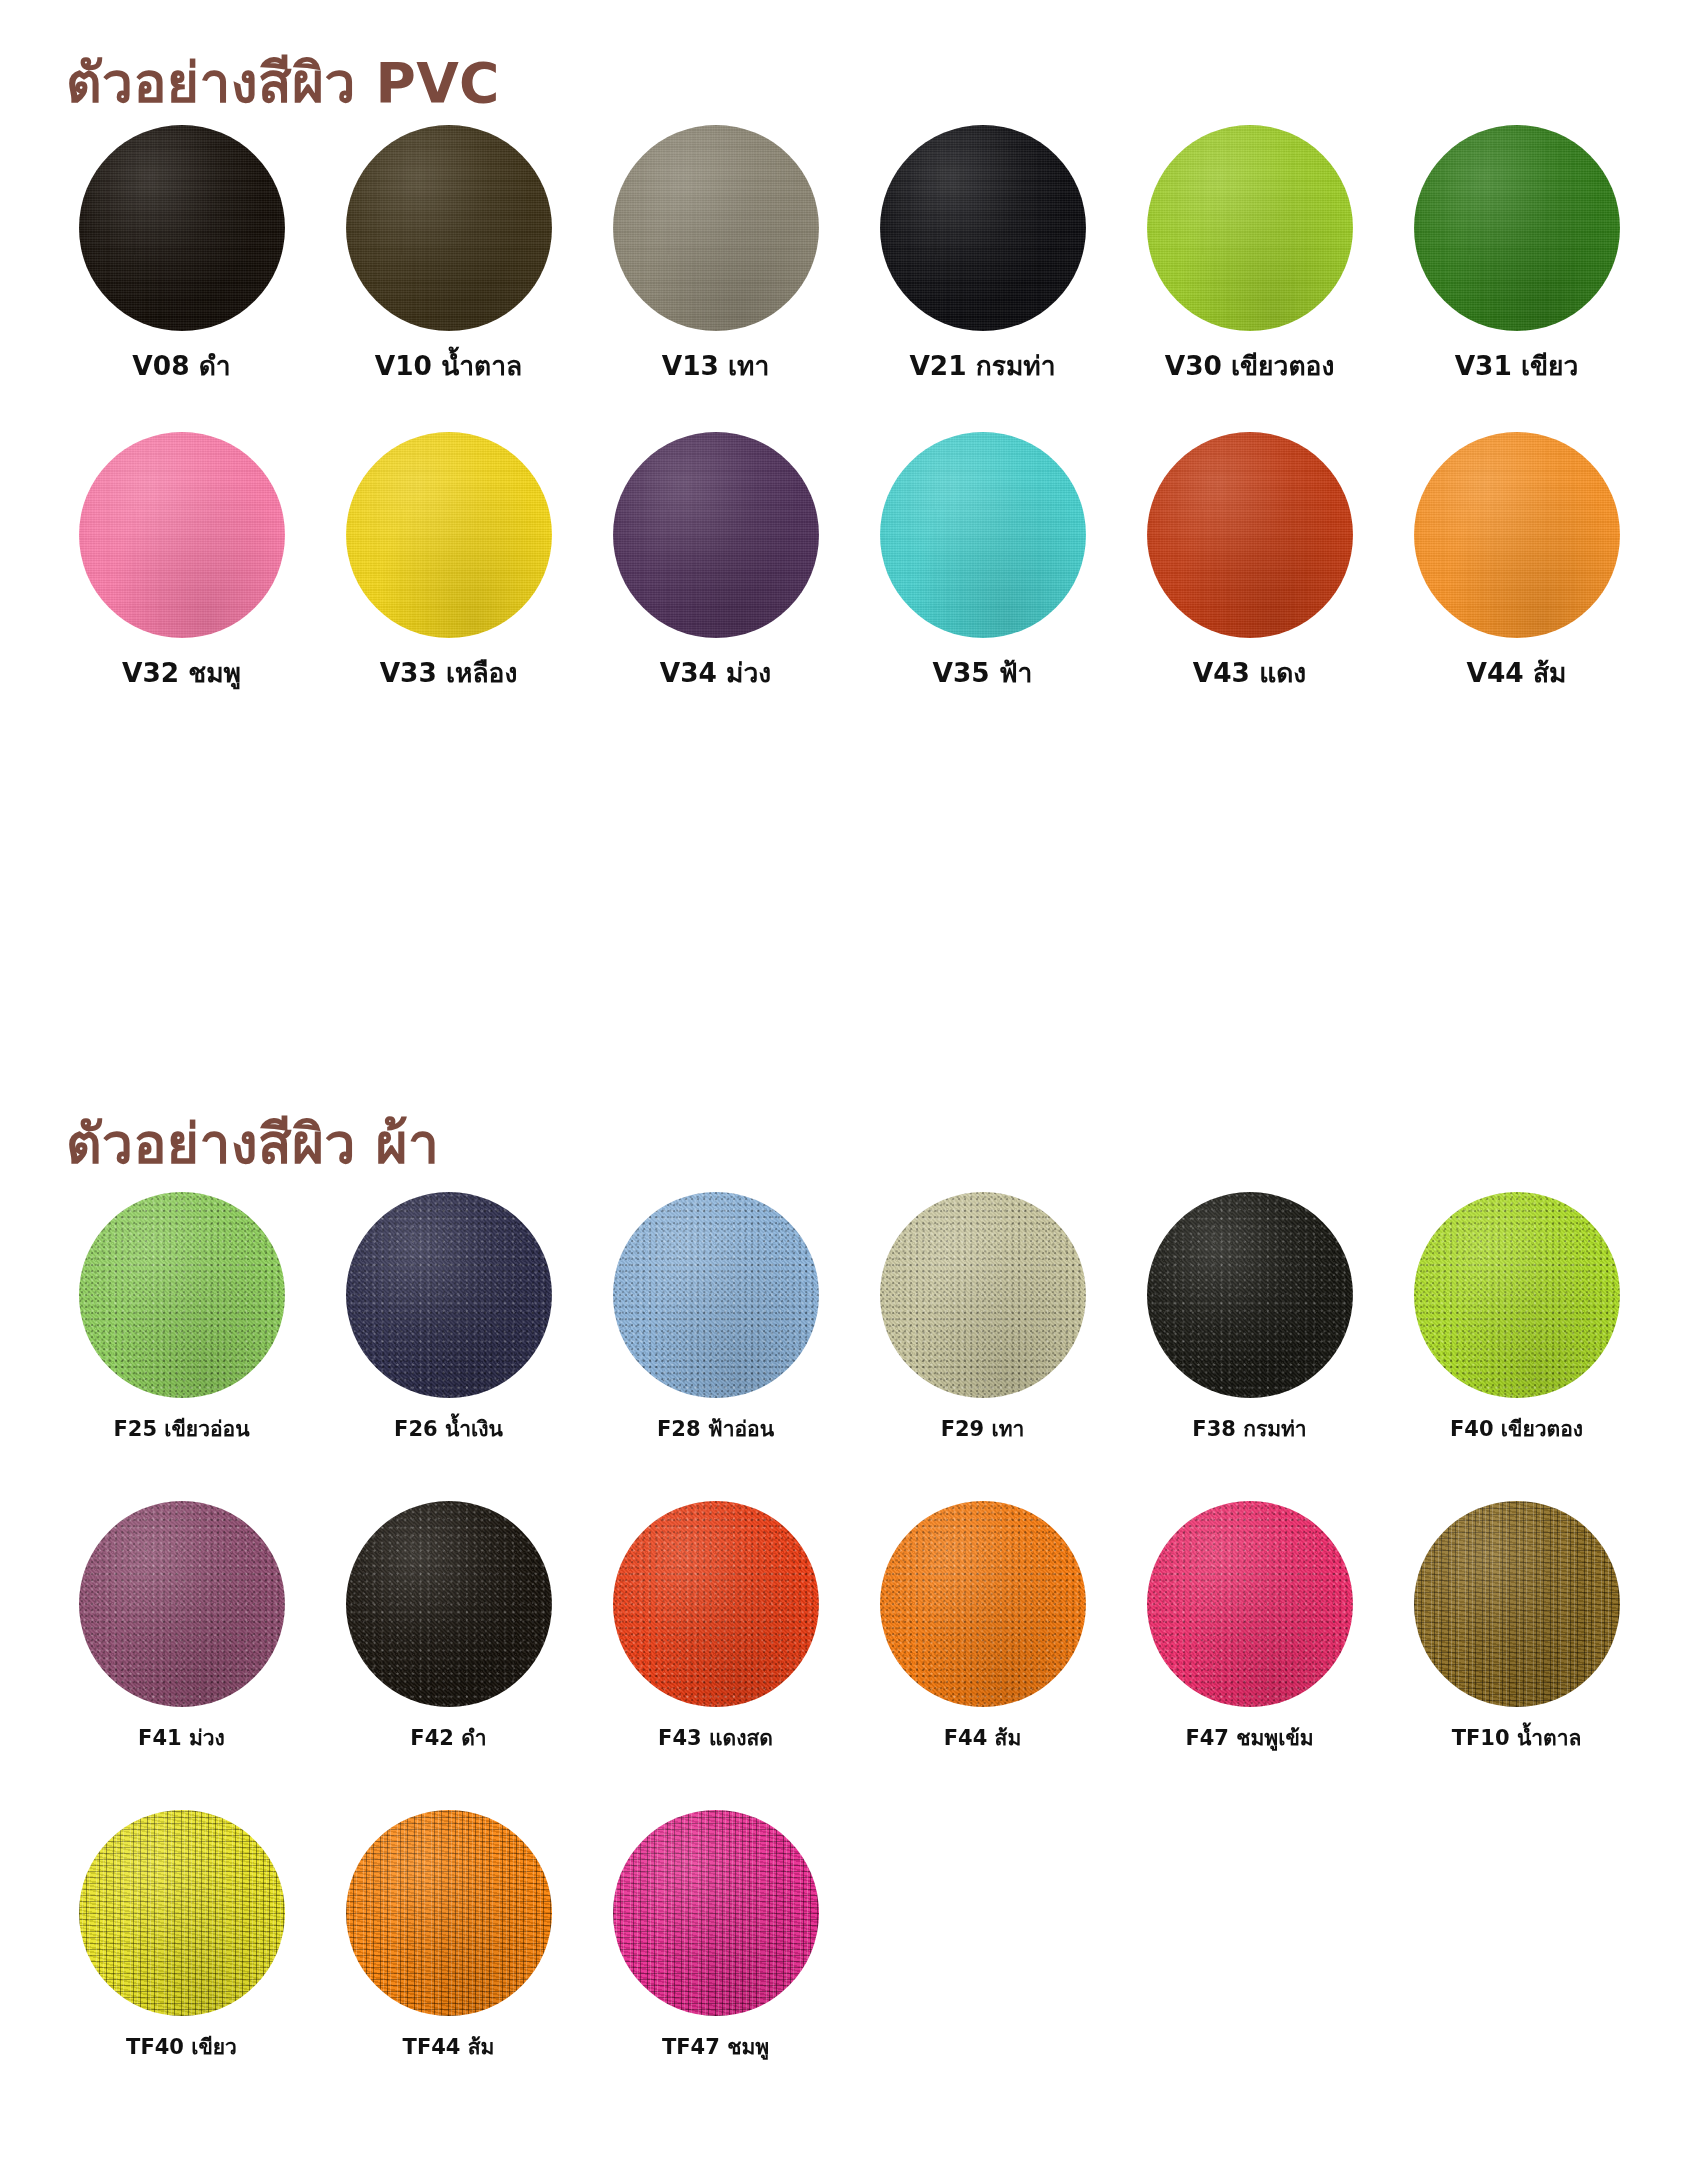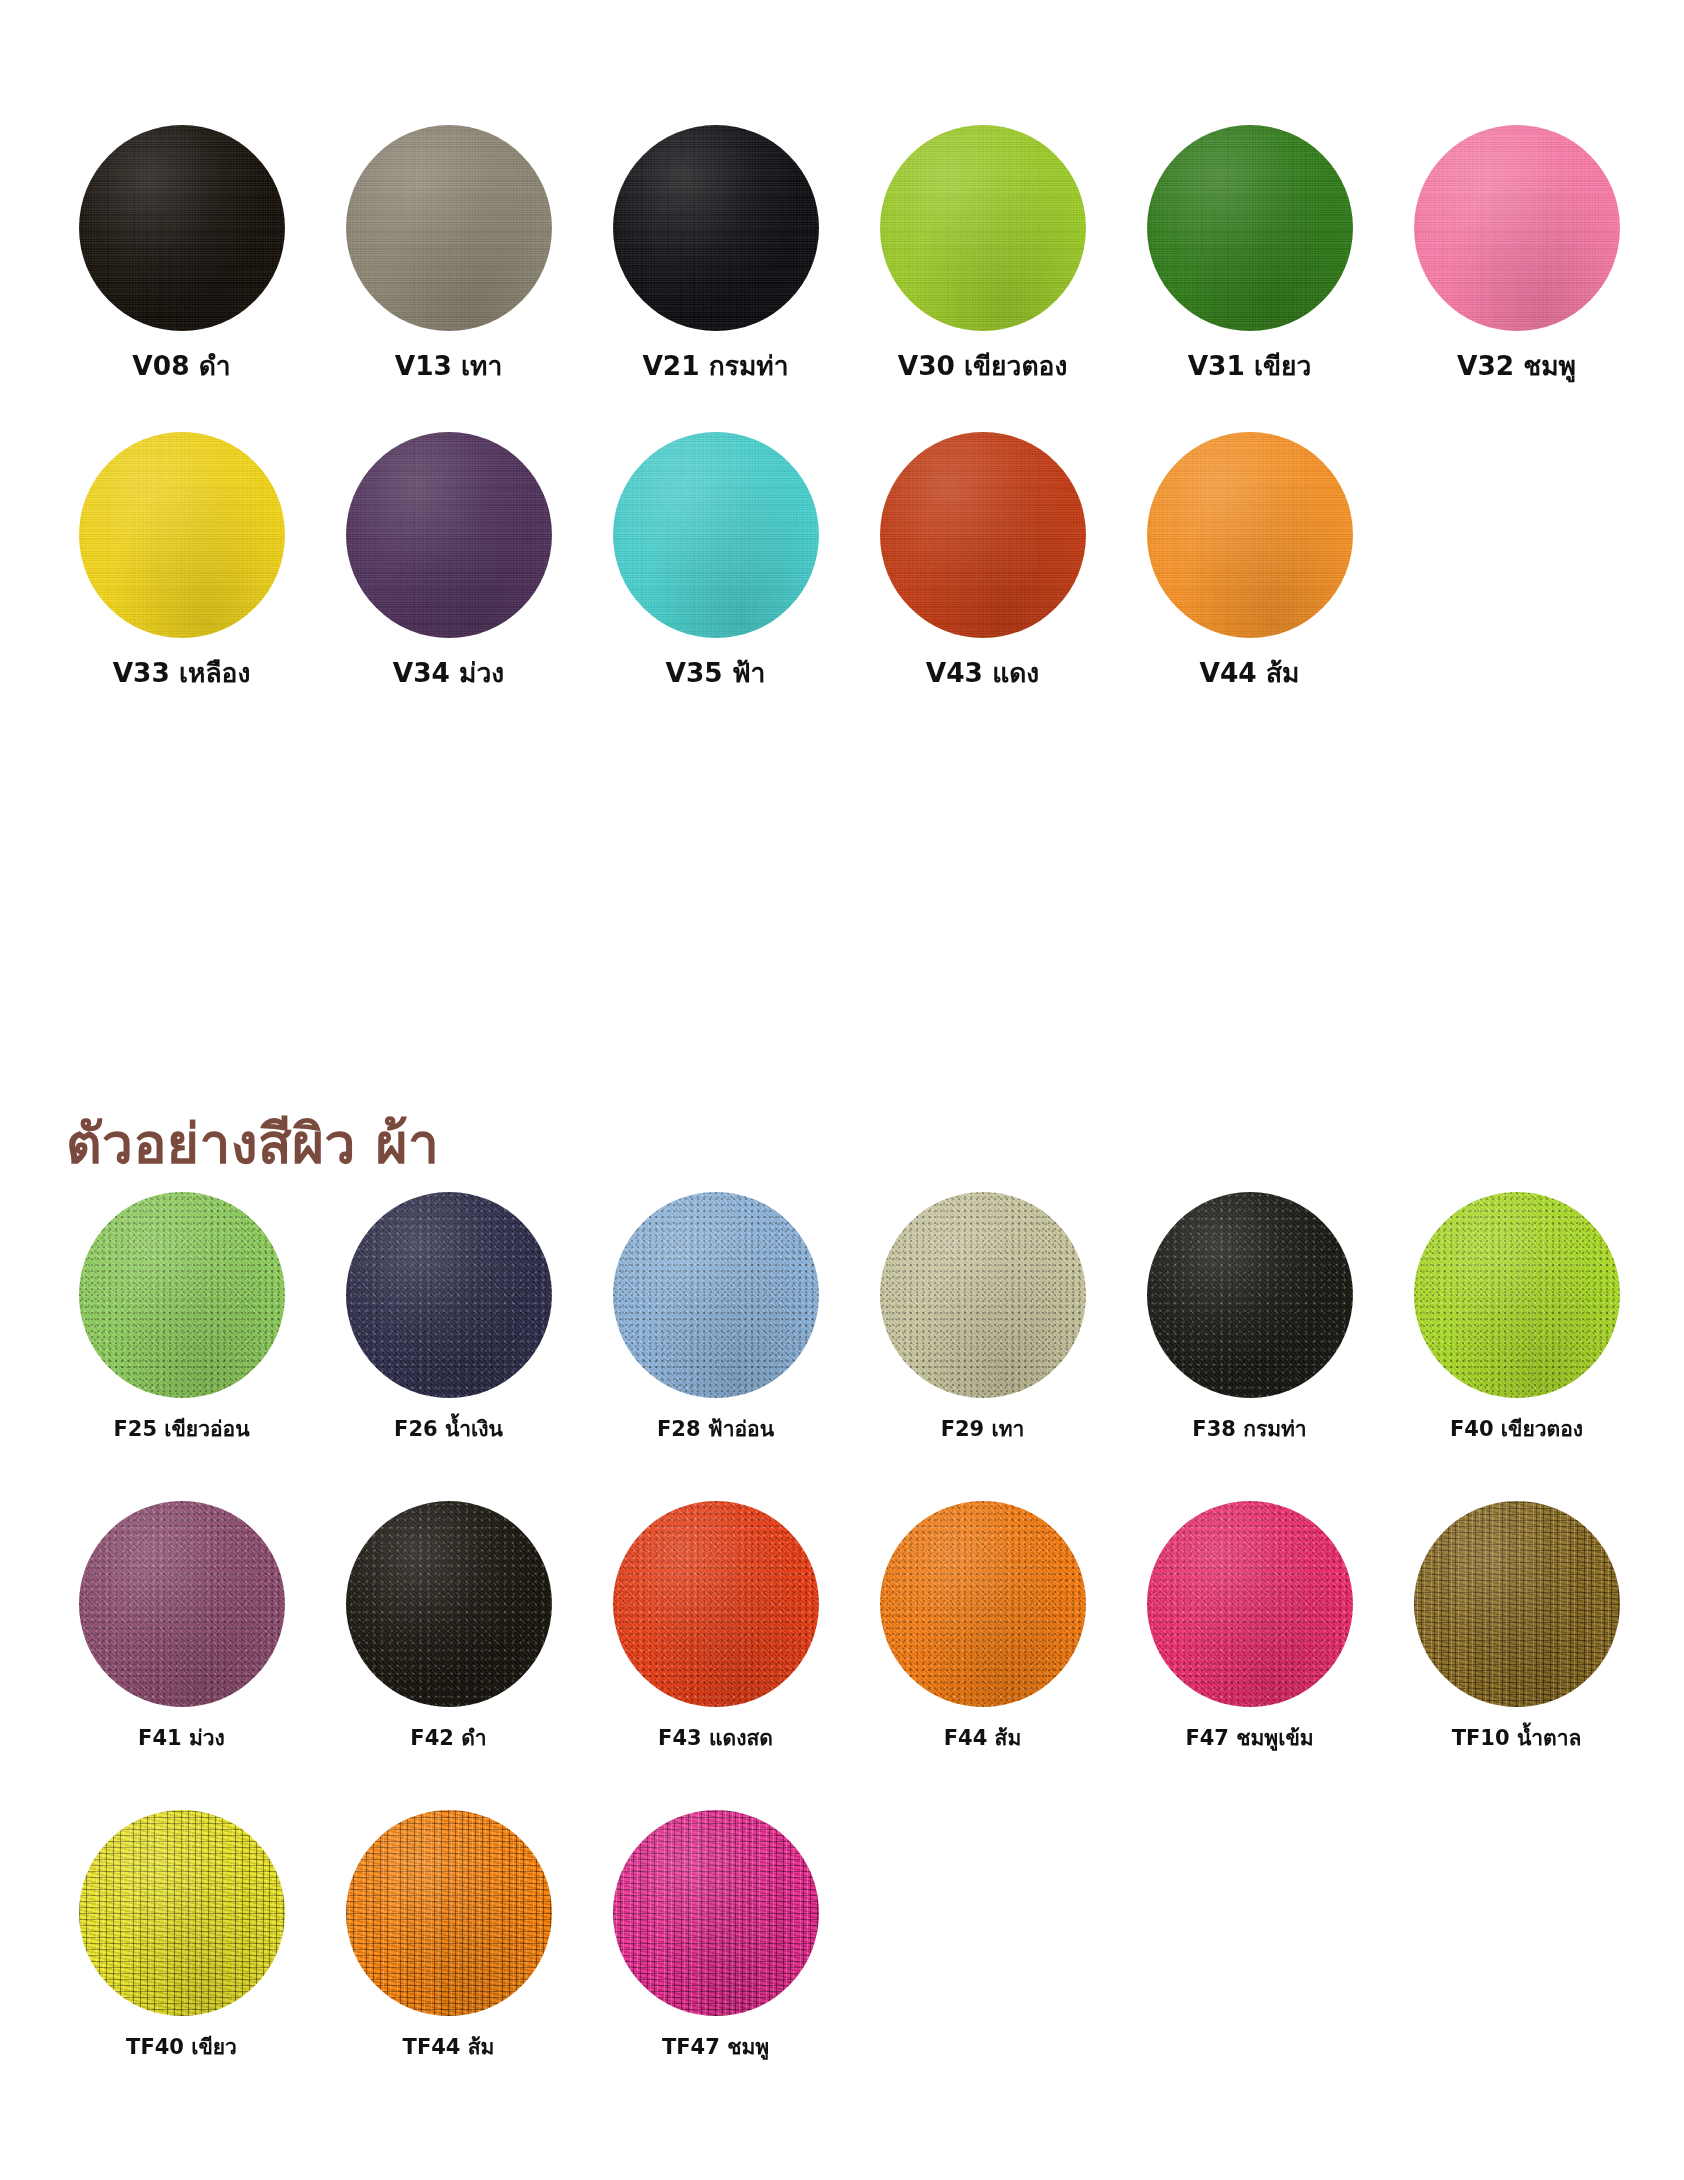--- a/index.html
+++ b/index.html
@@ -141,30 +141,37 @@
     line-height: 1.1;
     white-space: pre;
   }
   #fabric-grid .swatch-label { font-size: 21px; }
 </style>
 </head>
 <body>
 
 <div class="page">
 
+  <h1 class="section-title" id="pvc-title">ตัวอย่างสีผิว PVC</h1>
 
   <div class="grid" id="pvc-grid">
       <div class="cell">
         <div class="swatch-wrap">
           <div class="swatch tex-pvc" style="background-color: rgb(20, 14, 8);"></div>
         </div>
         <div class="swatch-label">V08 ดำ</div>
       </div>
       <div class="cell">
         <div class="swatch-wrap">
+          <div class="swatch tex-pvc" style="background-color: rgb(60, 49, 23);"></div>
+        </div>
+        <div class="swatch-label">V10 น้ำตาล</div>
+      </div>
+      <div class="cell">
+        <div class="swatch-wrap">
           <div class="swatch tex-pvc" style="background-color: rgb(138, 132, 114);"></div>
         </div>
         <div class="swatch-label">V13 เทา</div>
       </div>
       <div class="cell">
         <div class="swatch-wrap">
           <div class="swatch tex-pvc" style="background-color: rgb(13, 13, 17);"></div>
         </div>
         <div class="swatch-label">V21 กรมท่า</div>
       </div>

